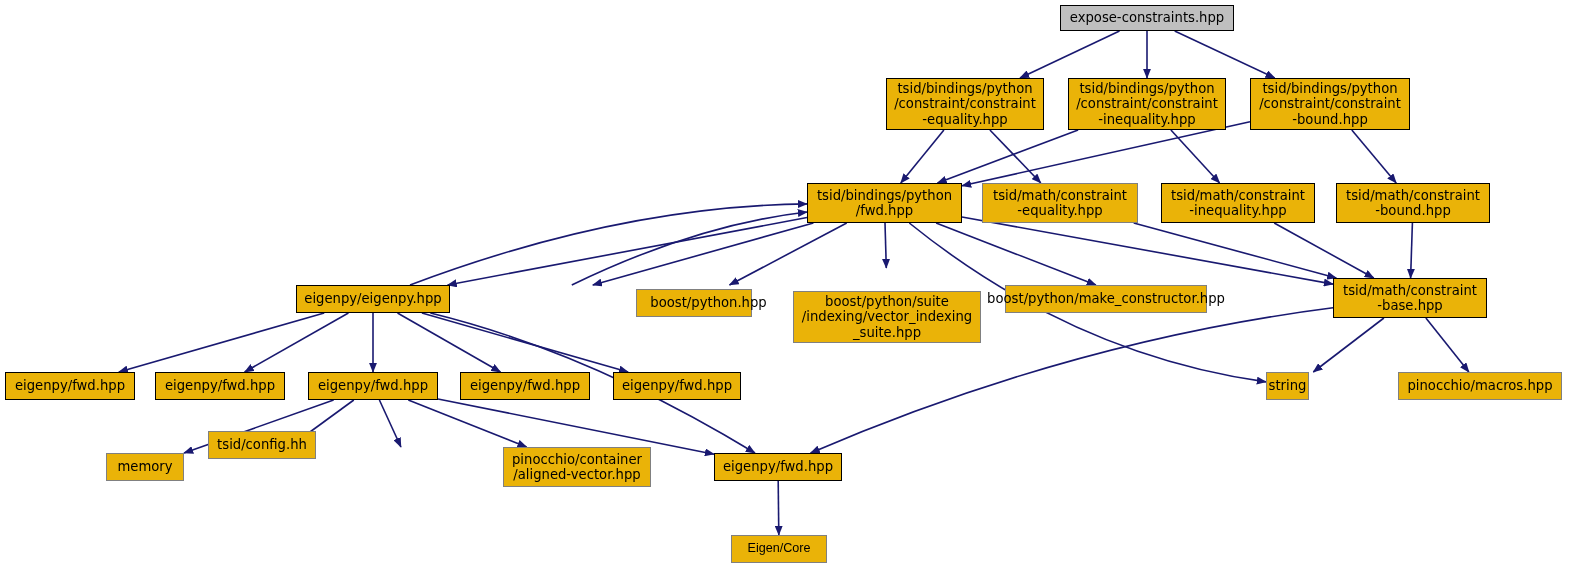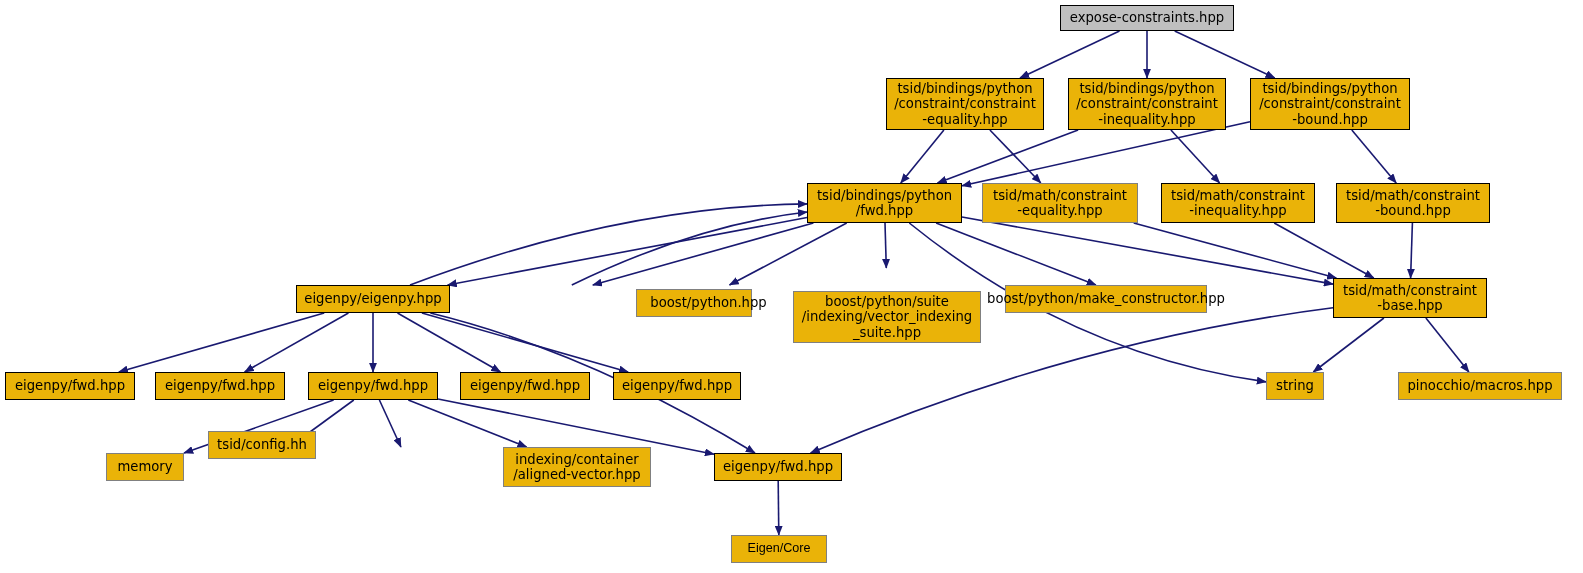--- a/index.html
+++ b/index.html
@@ -138,22 +138,22 @@
 /indexing/vector_indexing
 _suite.hpp</span></div>
       <div class="node " style="left: 1005px; top: 285px; width: 202px; height: 28px;"><span class="node-label">boost/python/make_constructor.hpp</span></div>
       <div class="node local" style="left: 1333px; top: 278px; width: 154px; height: 40px;"><span class="node-label">tsid/math/constraint
 -base.hpp</span></div>
       <div class="node local" style="left: 5px; top: 372px; width: 130px; height: 28px;"><span class="node-label">eigenpy/fwd.hpp</span></div>
       <div class="node local" style="left: 155px; top: 372px; width: 130px; height: 28px;"><span class="node-label">eigenpy/fwd.hpp</span></div>
       <div class="node local" style="left: 308px; top: 372px; width: 130px; height: 28px;"><span class="node-label">eigenpy/fwd.hpp</span></div>
       <div class="node local" style="left: 460px; top: 372px; width: 130px; height: 28px;"><span class="node-label">eigenpy/fwd.hpp</span></div>
       <div class="node local" style="left: 613px; top: 372px; width: 128px; height: 28px;"><span class="node-label">eigenpy/fwd.hpp</span></div>
-      <div class="node " style="left: 1266px; top: 372px; width: 58px; height: 28px;"><span class="node-label">string</span></div>
+      <div class="node " style="left: 1266px; top: 372px; width: 43px; height: 28px;"><span class="node-label">string</span></div>
       <div class="node " style="left: 1398px; top: 372px; width: 164px; height: 28px;"><span class="node-label">pinocchio/macros.hpp</span></div>
       <div class="node " style="left: 106px; top: 453px; width: 78px; height: 28px;"><span class="node-label">memory</span></div>
       <div class="node " style="left: 208px; top: 431px; width: 108px; height: 28px;"><span class="node-label">tsid/config.hh</span></div>
-      <div class="node " style="left: 503px; top: 447px; width: 148px; height: 40px;"><span class="node-label">indexing/container
+      <div class="node " style="left: 503px; top: 447px; width: 148px; height: 40px;"><span class="node-label">pinocchio/container
 /aligned-vector.hpp</span></div>
       <div class="node local" style="left: 714px; top: 453px; width: 128px; height: 28px;"><span class="node-label">eigenpy/fwd.hpp</span></div>
       <div class="node sysfont" style="left: 731px; top: 535px; width: 96px; height: 28px;"><span class="node-label">Eigen/Core</span></div>
     </div>
 </div>
 
 </body></html>

